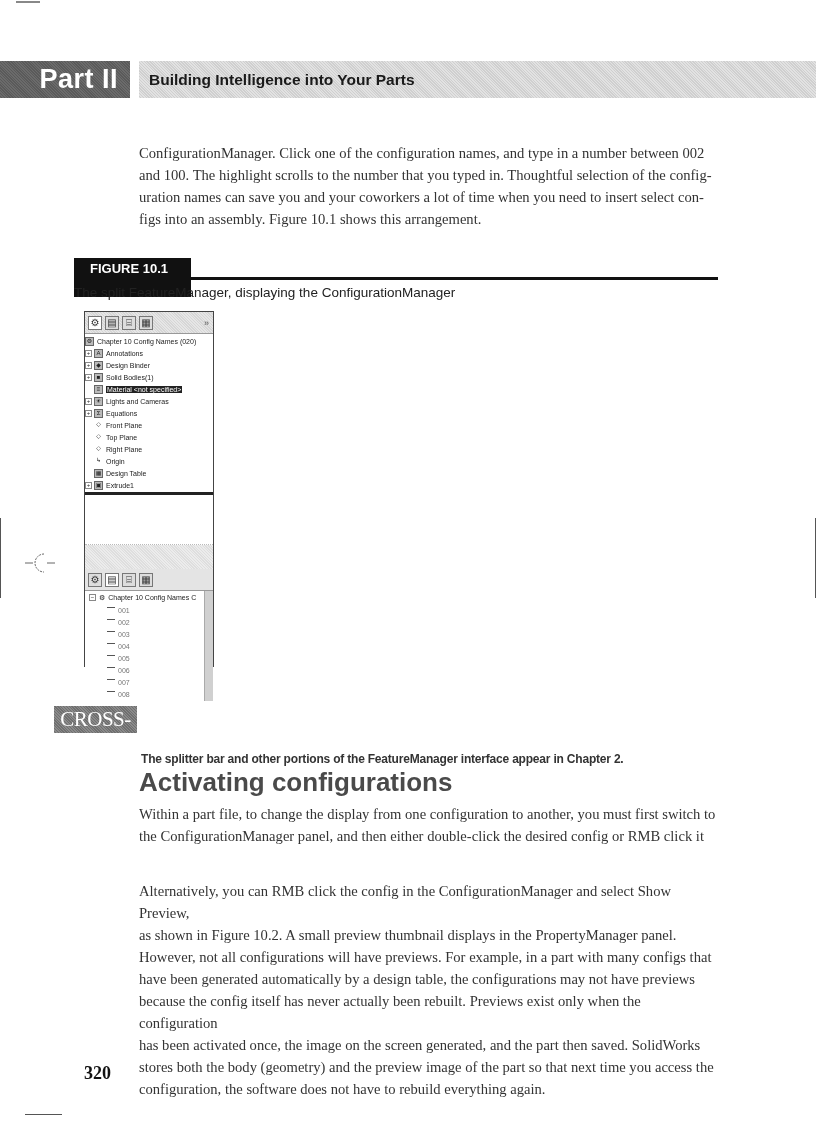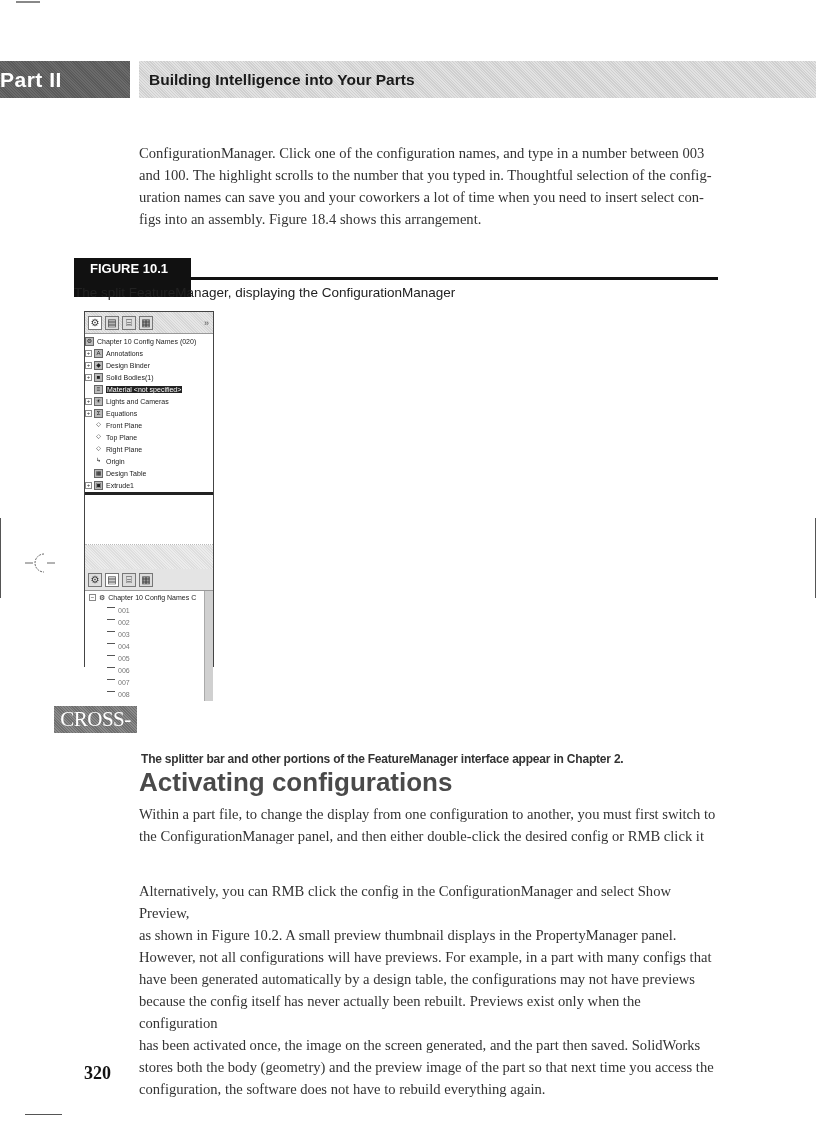--- a/index.html
+++ b/index.html
@@ -5,21 +5,21 @@
   * { box-sizing: border-box; margin: 0; padding: 0; }
   html, body { width: 816px; height: 1123px; background: #ffffff; overflow: hidden; }
   body { position: relative; font-family: "Liberation Serif", serif; color: #222; }
 
   .crop { position: absolute; background: #555; }
 
   .part-tab {
     position: absolute; left: 0; top: 61px; width: 130px; height: 37px;
     background: repeating-linear-gradient(45deg, #6b6b6b 0 1px, #5a5a5a 1px 2px);
     color: #fff; font-family: "Liberation Sans", sans-serif; font-weight: bold;
-    font-size: 21px; padding-right: 12px; line-height: 37px;
+    font-size: 27px; text-align: right; padding-right: 12px; line-height: 37px;
     letter-spacing: 0.5px;
   }
   .part-bar {
     position: absolute; left: 139px; top: 61px; width: 677px; height: 37px;
     background: repeating-linear-gradient(45deg, #e2e2e2 0 1px, #cfcfcf 1px 2px);
     font-family: "Liberation Sans", sans-serif; font-weight: bold; font-size: 15.5px;
     color: #1a1a1a; line-height: 37px; padding-left: 10px;
   }
 
   .body-text { position: absolute; left: 139px; width: 580px; font-size: 14.6px; line-height: 22px; color: #333; }
@@ -80,24 +80,24 @@
 <svg class="reg-mark" viewBox="0 0 30 30">
   <line x1="0" y1="15" x2="8" y2="15" stroke="#666" stroke-width="1"></line>
   <line x1="22" y1="15" x2="30" y2="15" stroke="#666" stroke-width="1"></line>
   <path d="M19 6 A9 9 0 1 0 19 24" fill="none" stroke="#666" stroke-width="1" stroke-dasharray="2 1"></path>
 </svg>
 
 <div class="part-tab">Part II</div>
 <div class="part-bar">Building Intelligence into Your Parts</div>
 
 <div class="body-text" style="top:142px;">
-  <div>ConfigurationManager. Click one of the configuration names, and type in a number between 003</div>
+  <div>ConfigurationManager. Click one of the configuration names, and type in a number between 002</div>
   <div>and 100. The highlight scrolls to the number that you typed in. Thoughtful selection of the config-</div>
   <div>uration names can save you and your coworkers a lot of time when you need to insert select con-</div>
-  <div>figs into an assembly. Figure 18.4 shows this arrangement.</div>
+  <div>figs into an assembly. Figure 10.1 shows this arrangement.</div>
 </div>
 
 <div class="fig-label">FIGURE 10.1</div>
 <div class="fig-rule"></div>
 <div class="fig-caption">The split FeatureManager, displaying the ConfigurationManager</div>
 
 <div class="fm-panel">
   <div class="fm-tabs">
     <div class="fm-tab active">⚙</div>
     <div class="fm-tab">▤</div>

